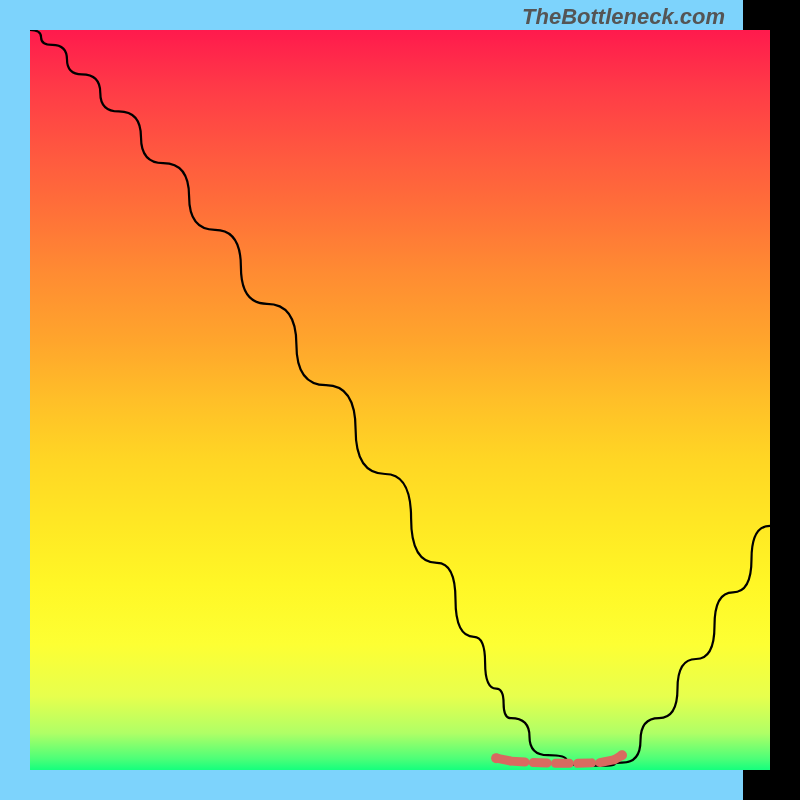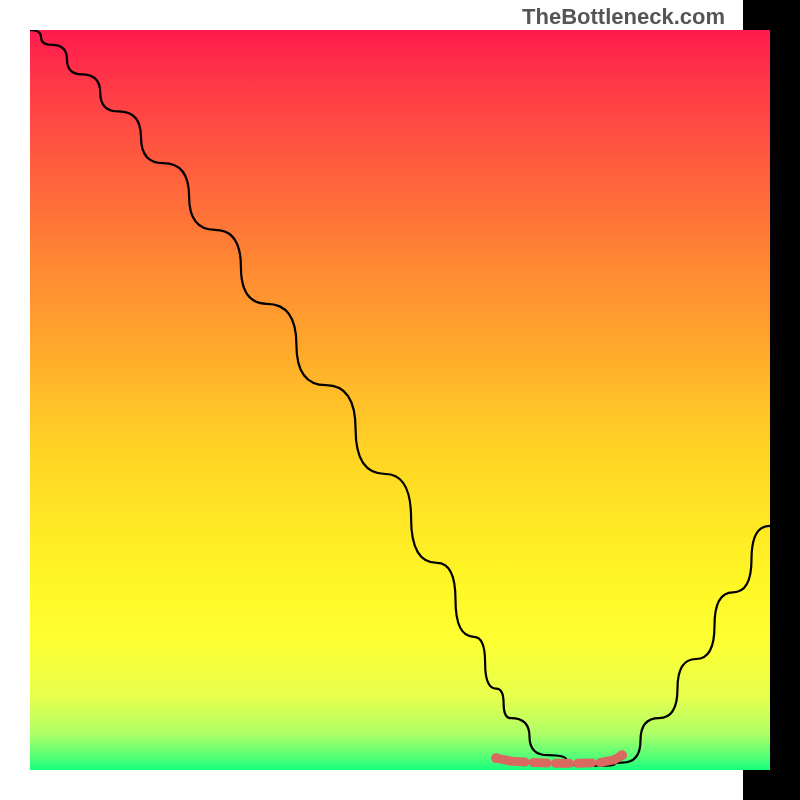--- a/index.html
+++ b/index.html
@@ -1,21 +1,22 @@
 <!DOCTYPE html>
 <html><head>
 <meta charset="utf-8">
 <style>
   * { margin: 0; padding: 0; box-sizing: border-box; }
   html, body { width: 800px; height: 800px; background: #000; overflow: hidden; }
   .container {
     width: 743px;
     height: 800px;
-    background: #ffffff;
+    background: #7dd3fc;
     position: relative;
+    font-style: italic;
   }
   .watermark {
     position: absolute;
     top: 4px;
     right: 18px;
     font-family: Arial, Helvetica, sans-serif;
     font-size: 22px;
     font-weight: bold;
     color: #555555;
     z-index: 10;

